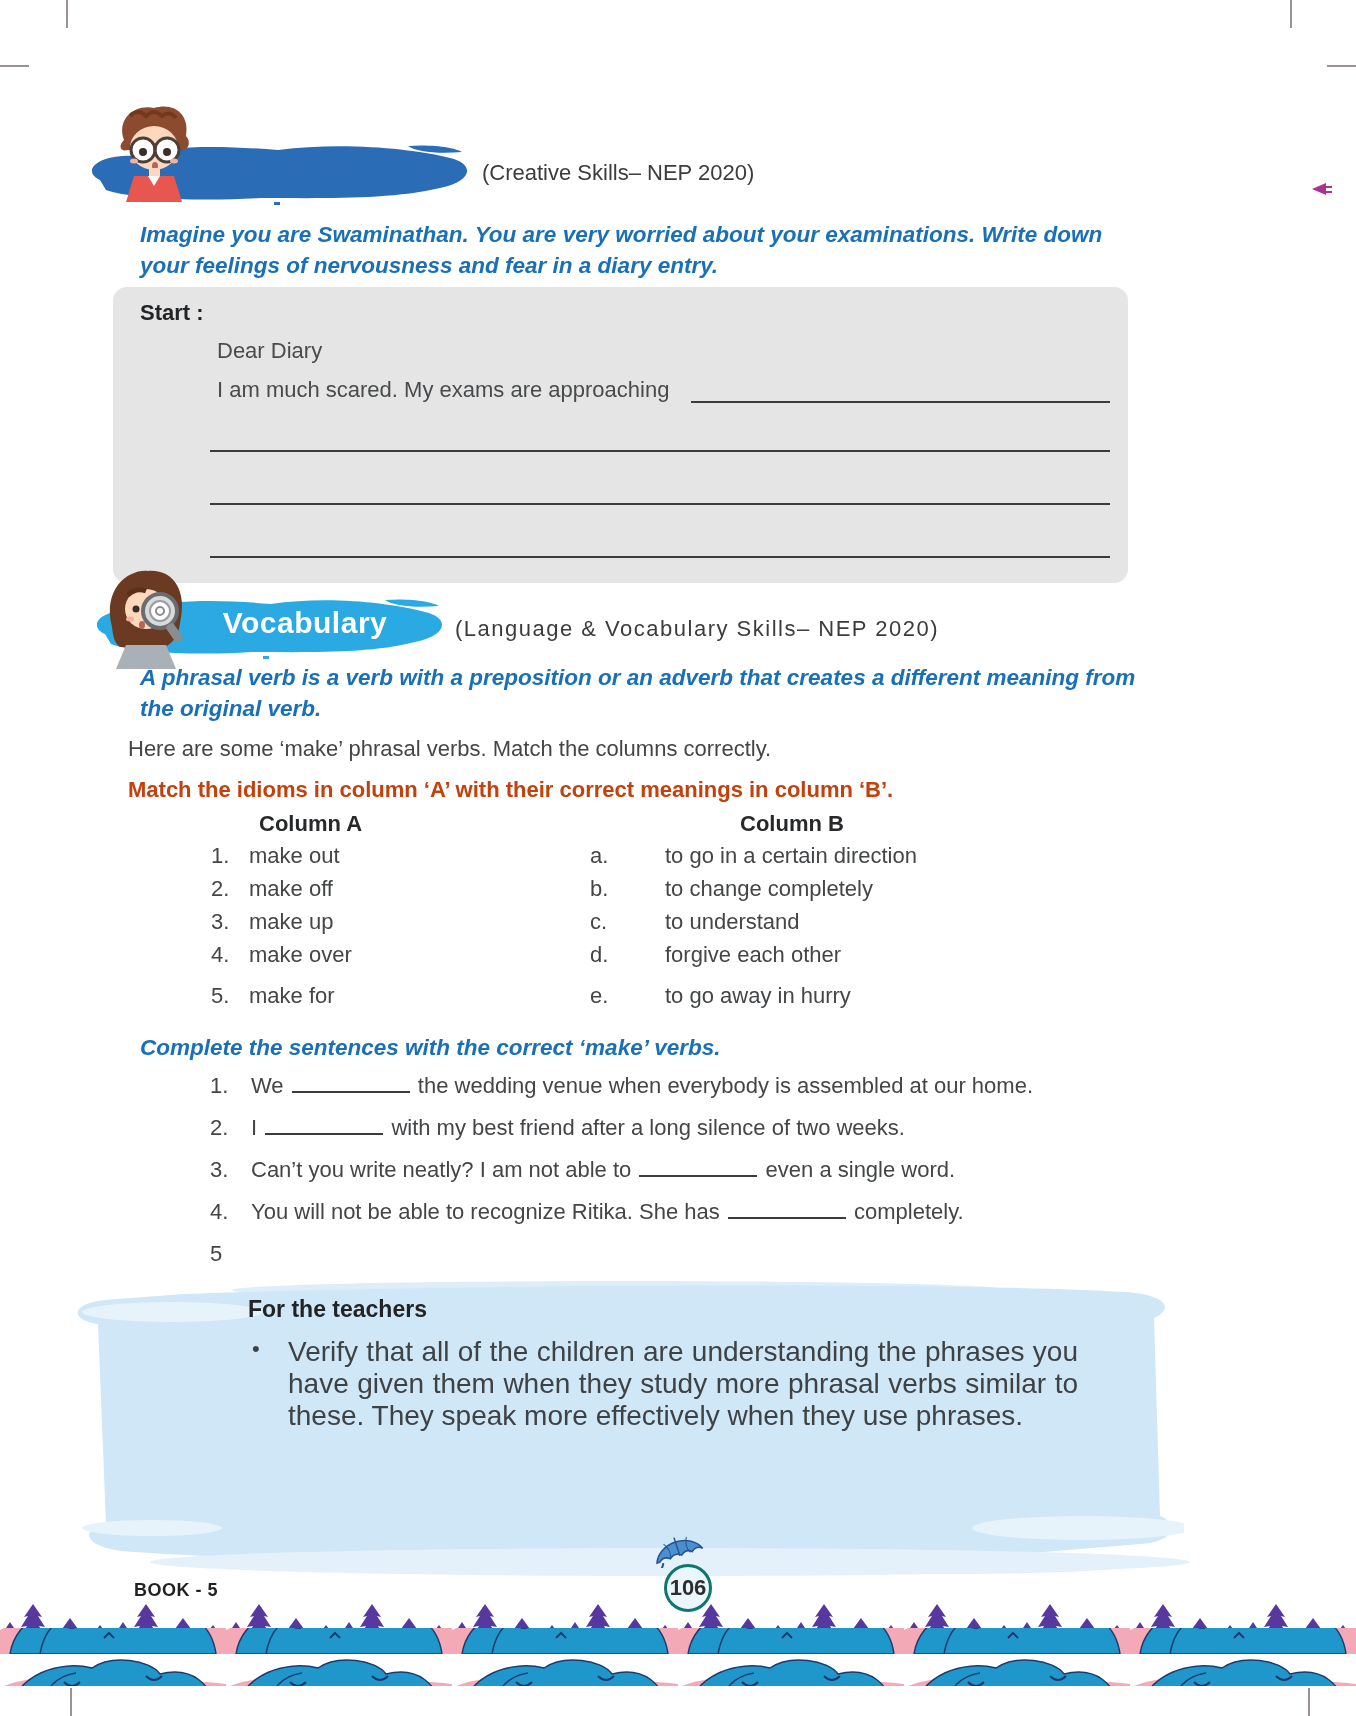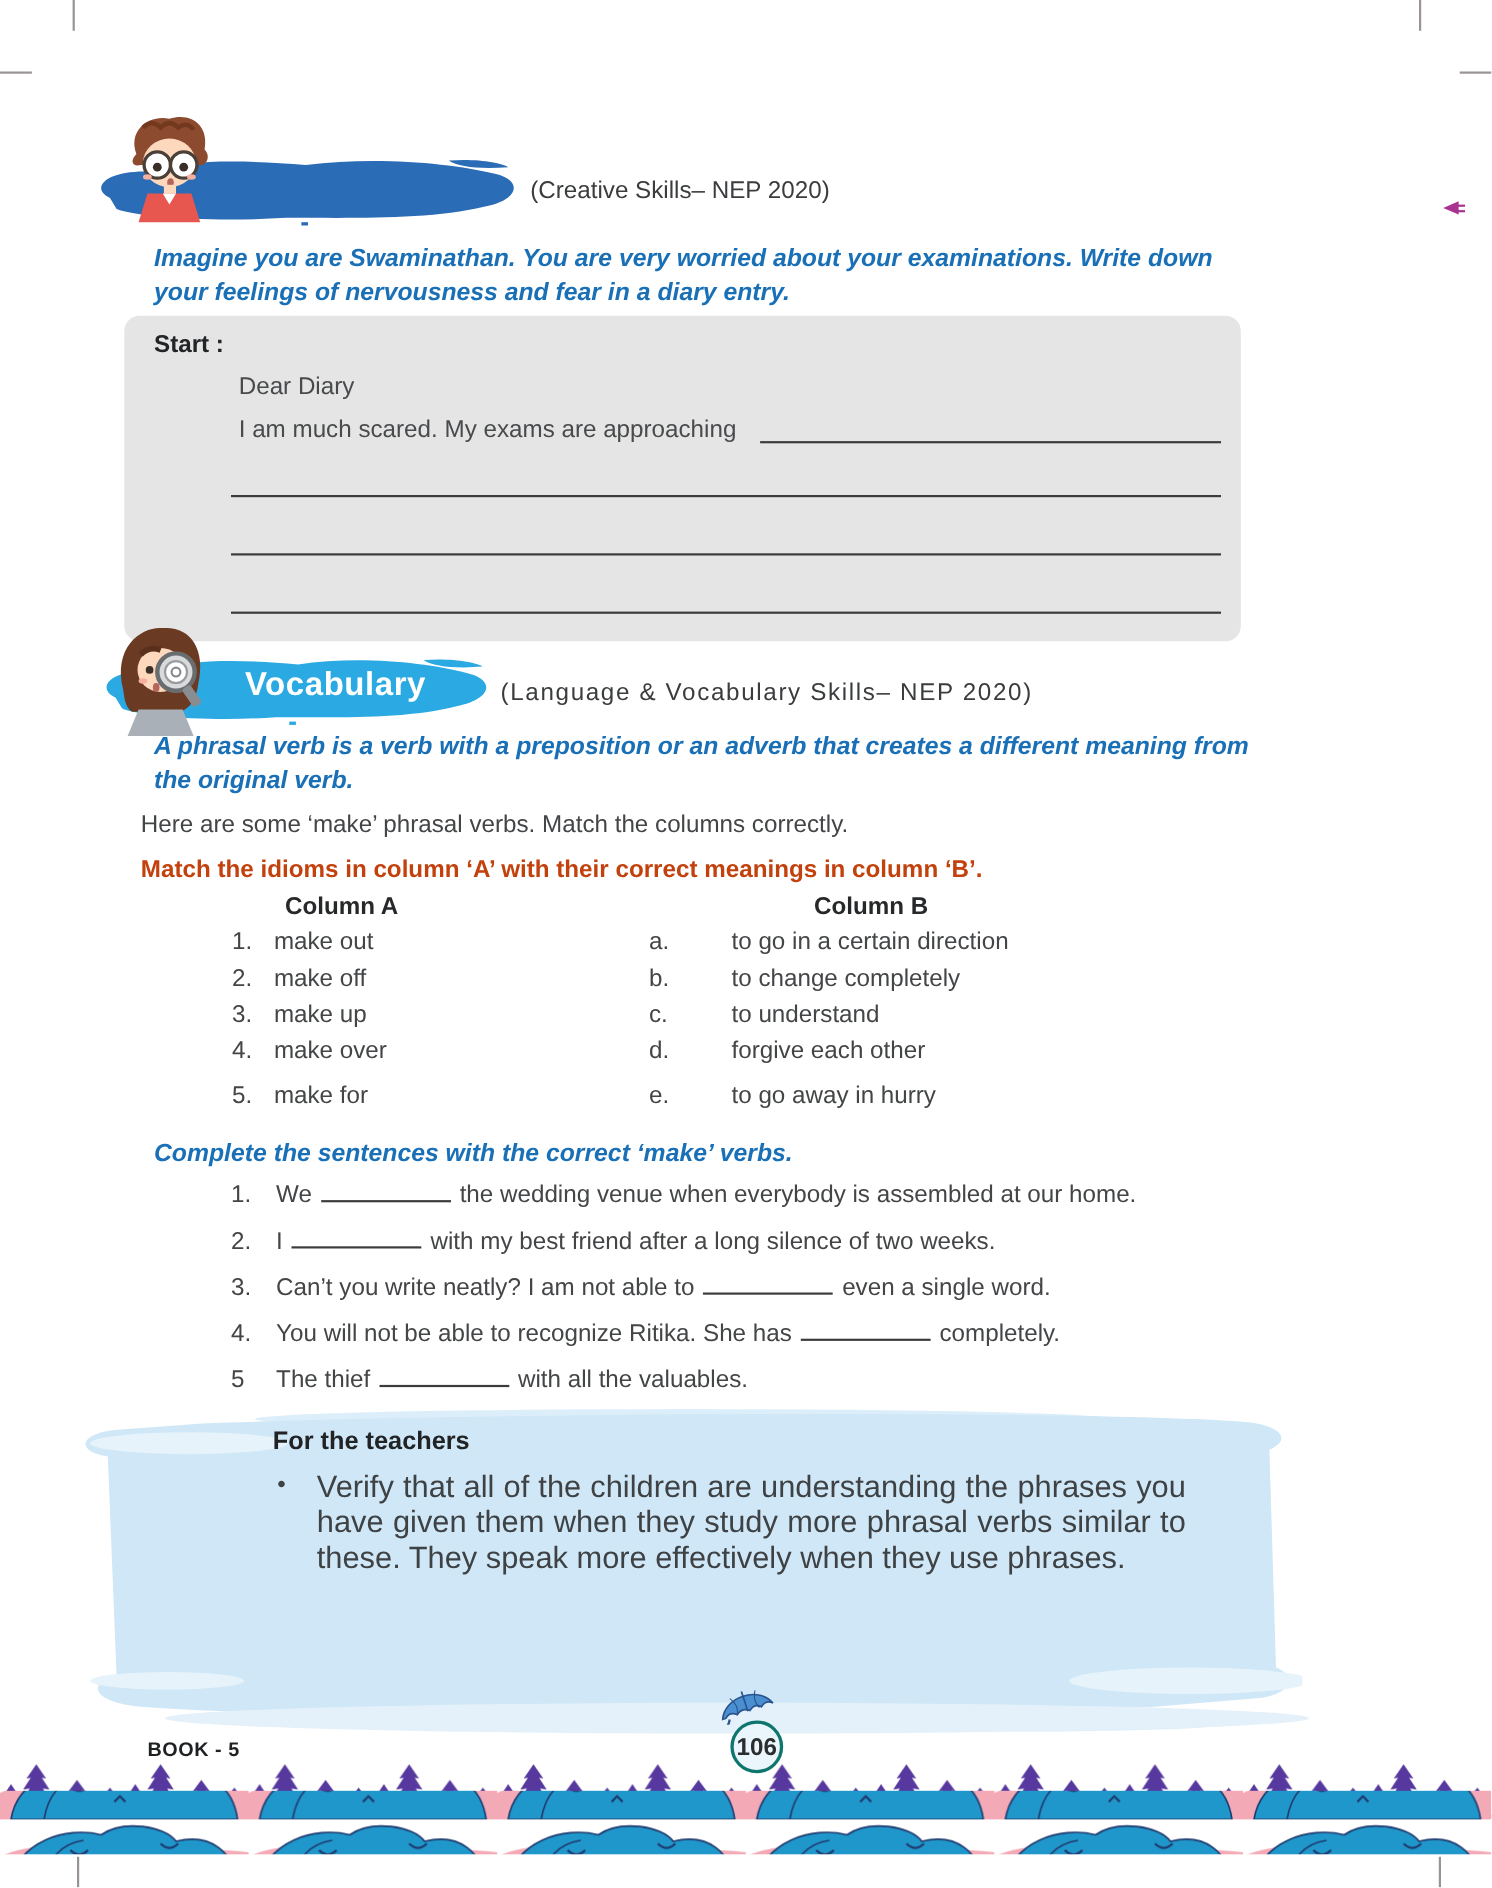--- a/index.html
+++ b/index.html
@@ -217,25 +217,20 @@
     <div class="sentence-row">
       <span class="snum">4.</span>
       <span class="stext">
         <span>You will not be able to recognize Ritika. She has</span>
         <span class="blank"></span>
         <span>completely.</span>
       </span>
     </div>
     <div class="sentence-row">
       <span class="snum">5</span>
-      <span class="stext">
-        <span>The thief</span>
-        <span class="blank"></span>
-        <span>with all the valuables.</span>
-      </span>
     </div>
   </div>
 
   <svg class="abs" style="left:62px;top:1278px;" width="1122" height="300" viewBox="0 0 1122 300">
     <ellipse cx="560" cy="12" rx="390" ry="9" fill="#dceefa"></ellipse>
     <ellipse cx="880" cy="286" rx="200" ry="10" fill="#dceefa"></ellipse>
     <path d="M36,46 C8,42 8,26 42,22 L122,16 C400,6 900,4 1062,14 C1102,16 1114,30 1092,40 L1098,238 C1118,246 1112,264 1078,266 L982,274 C600,290 260,286 72,274 C24,272 14,252 44,246 Z" fill="#cfe7f6"></path>
     <ellipse cx="110" cy="34" rx="90" ry="10" fill="#e6f3fb"></ellipse>
     <ellipse cx="1020" cy="250" rx="110" ry="12" fill="#e6f3fb"></ellipse>
     <ellipse cx="90" cy="250" rx="70" ry="8" fill="#e6f3fb"></ellipse>

